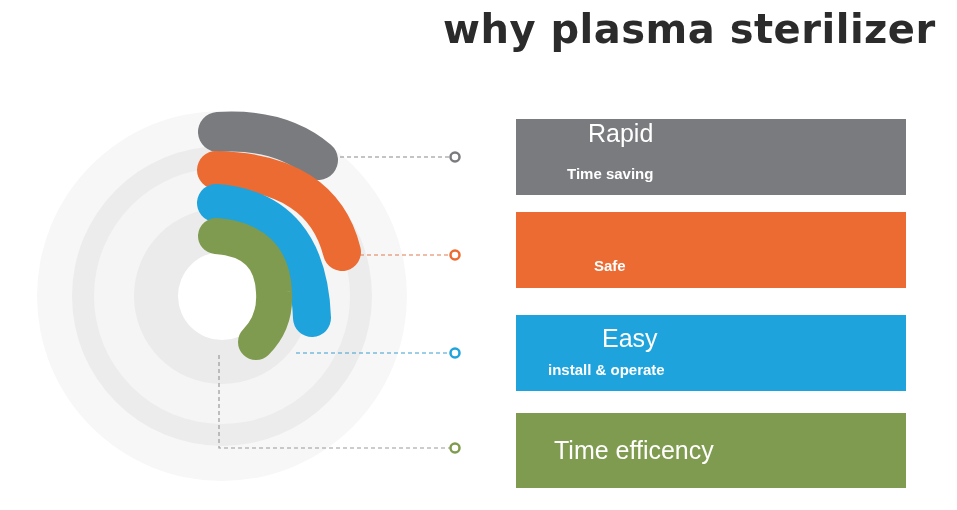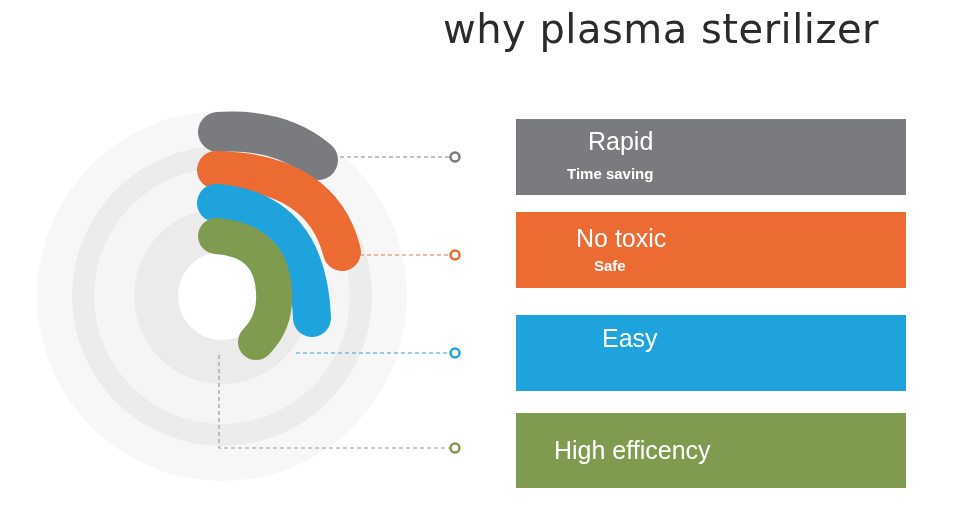--- a/index.html
+++ b/index.html
@@ -1,17 +1,17 @@
 <!DOCTYPE html>
 <html><head>
 <meta charset="utf-8">
 <style>
   html,body{margin:0;padding:0;background:#ffffff;}
   body{width:957px;height:510px;position:relative;overflow:hidden;font-family:"DejaVu Sans",sans-serif;}
-  .title{position:absolute;left:443px;top:6px;font-size:40px;font-weight:normal;color:#2b2b2b;letter-spacing:0.5px;font-family:"DejaVu Sans",sans-serif;white-space:nowrap;}
+  .title{position:absolute;left:443px;top:6px;font-size:40px;font-weight:bold;color:#2b2b2b;letter-spacing:0.5px;font-family:"DejaVu Sans",sans-serif;white-space:nowrap;}
   .diagram{position:absolute;left:0;top:0;width:957px;height:510px;}
   .box{position:absolute;left:516px;width:390px;color:#ffffff;}
   .box .main{position:absolute;font-family:"Liberation Sans",sans-serif;font-size:25px;white-space:nowrap;}
   .box .sub{position:absolute;font-family:"Liberation Sans",sans-serif;font-weight:bold;font-size:15px;white-space:nowrap;}
 </style>
 </head>
 <body>
 
 <div class="title">why plasma sterilizer</div>
 
@@ -40,28 +40,28 @@
 
   <g fill="none" stroke-linecap="round">
     <path d="M218 132 Q280 128 318 160" stroke="#7a7b7f" stroke-width="40"></path>
     <path d="M216 170 Q322 172 342 252" stroke="#ec6b32" stroke-width="38"></path>
     <path d="M216 203 Q308 210 312 318" stroke="#1fa3dc" stroke-width="38"></path>
     <path d="M216 236 Q272 240 274 292 Q276 322 256 342" stroke="#7f9b4f" stroke-width="36"></path>
   </g>
 </svg>
 
 <div class="box" style="top:119px;height:76px;background:#7a7b7f;">
-  <span class="main" style="left:72px;top:8px;">Rapid</span>
+  <span class="main" style="left:72px;top:0;">Rapid</span>
   <span class="sub" style="left:51px;top:46px;">Time saving</span>
 </div>
 
 <div class="box" style="top:212px;height:76px;background:#ec6b32;">
-  <span class="main" style="left:60px;top:12px;">No toxic</span>
   <span class="sub" style="left:78px;top:45px;">Safe</span>
 </div>
 
 <div class="box" style="top:315px;height:76px;background:#1fa3dc;">
   <span class="main" style="left:86px;top:9px;text-align:center;">Easy</span>
+  <span class="sub" style="left:32px;top:46px;">install &amp; operate</span>
 </div>
 
 <div class="box" style="top:413px;height:75px;background:#7f9b4f;">
-  <span class="main" style="left:38px;top:23px;">High efficency</span>
+  <span class="main" style="left:38px;top:23px;">Time efficency</span>
 </div>
 
 </body></html>

